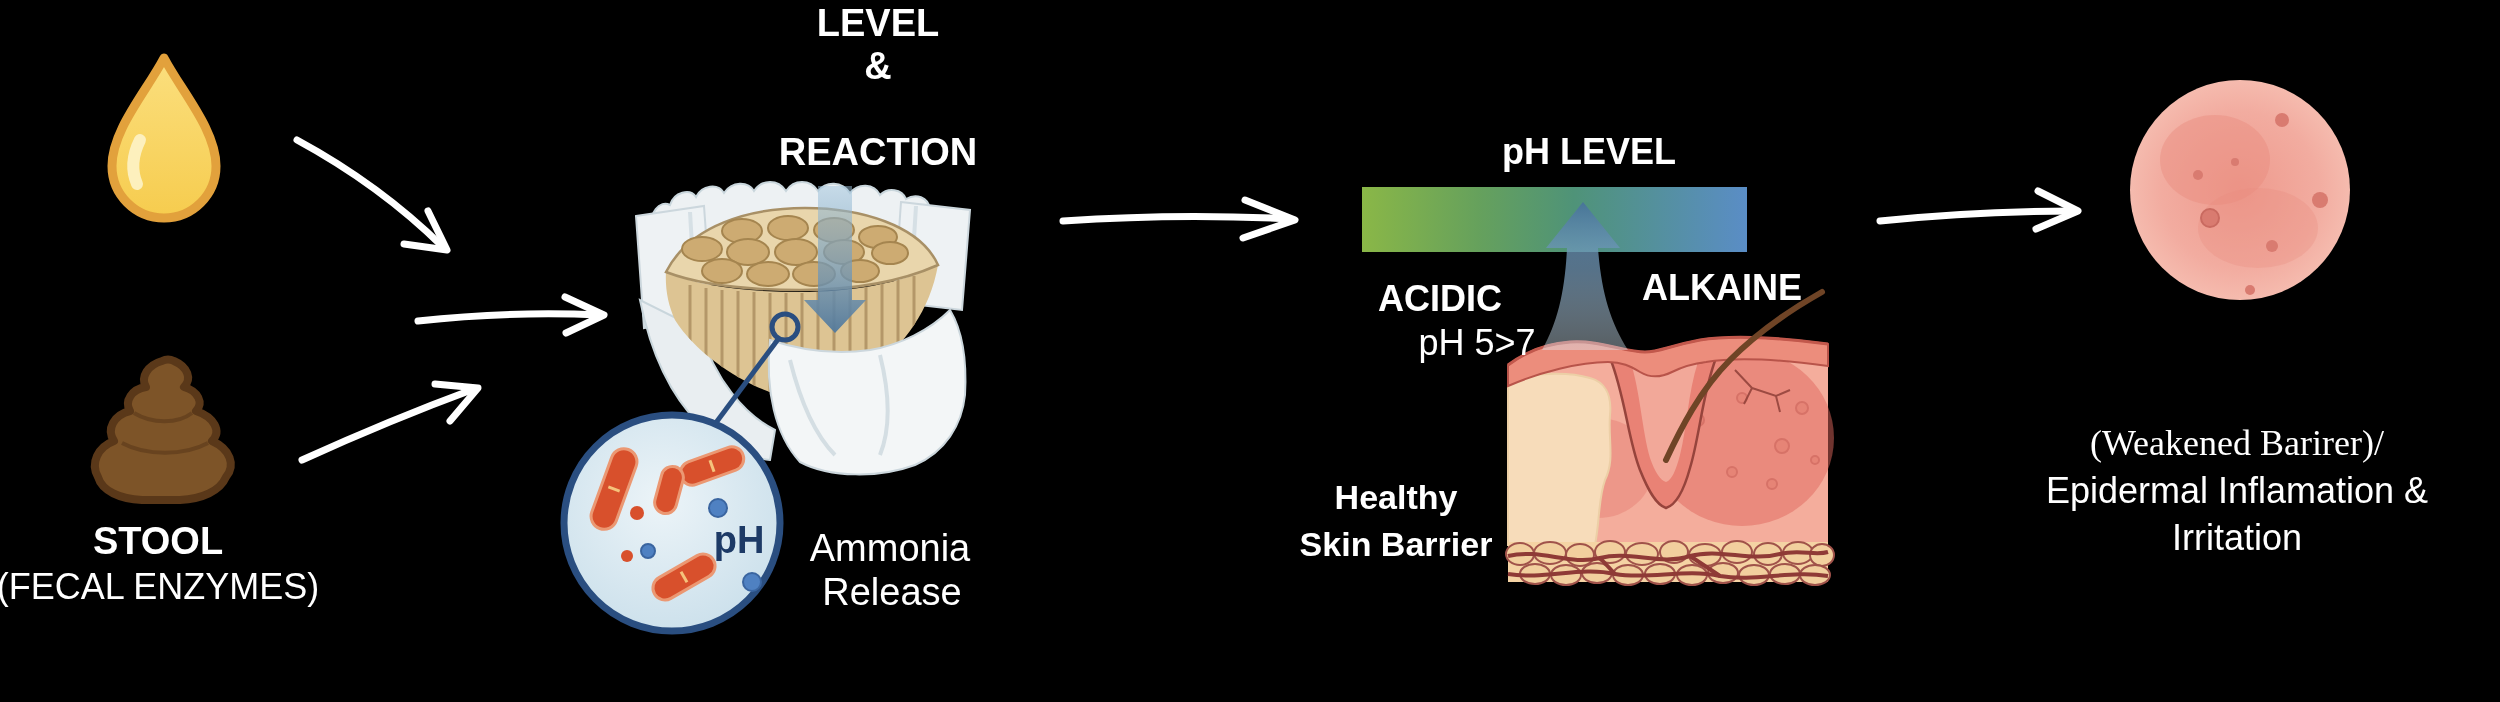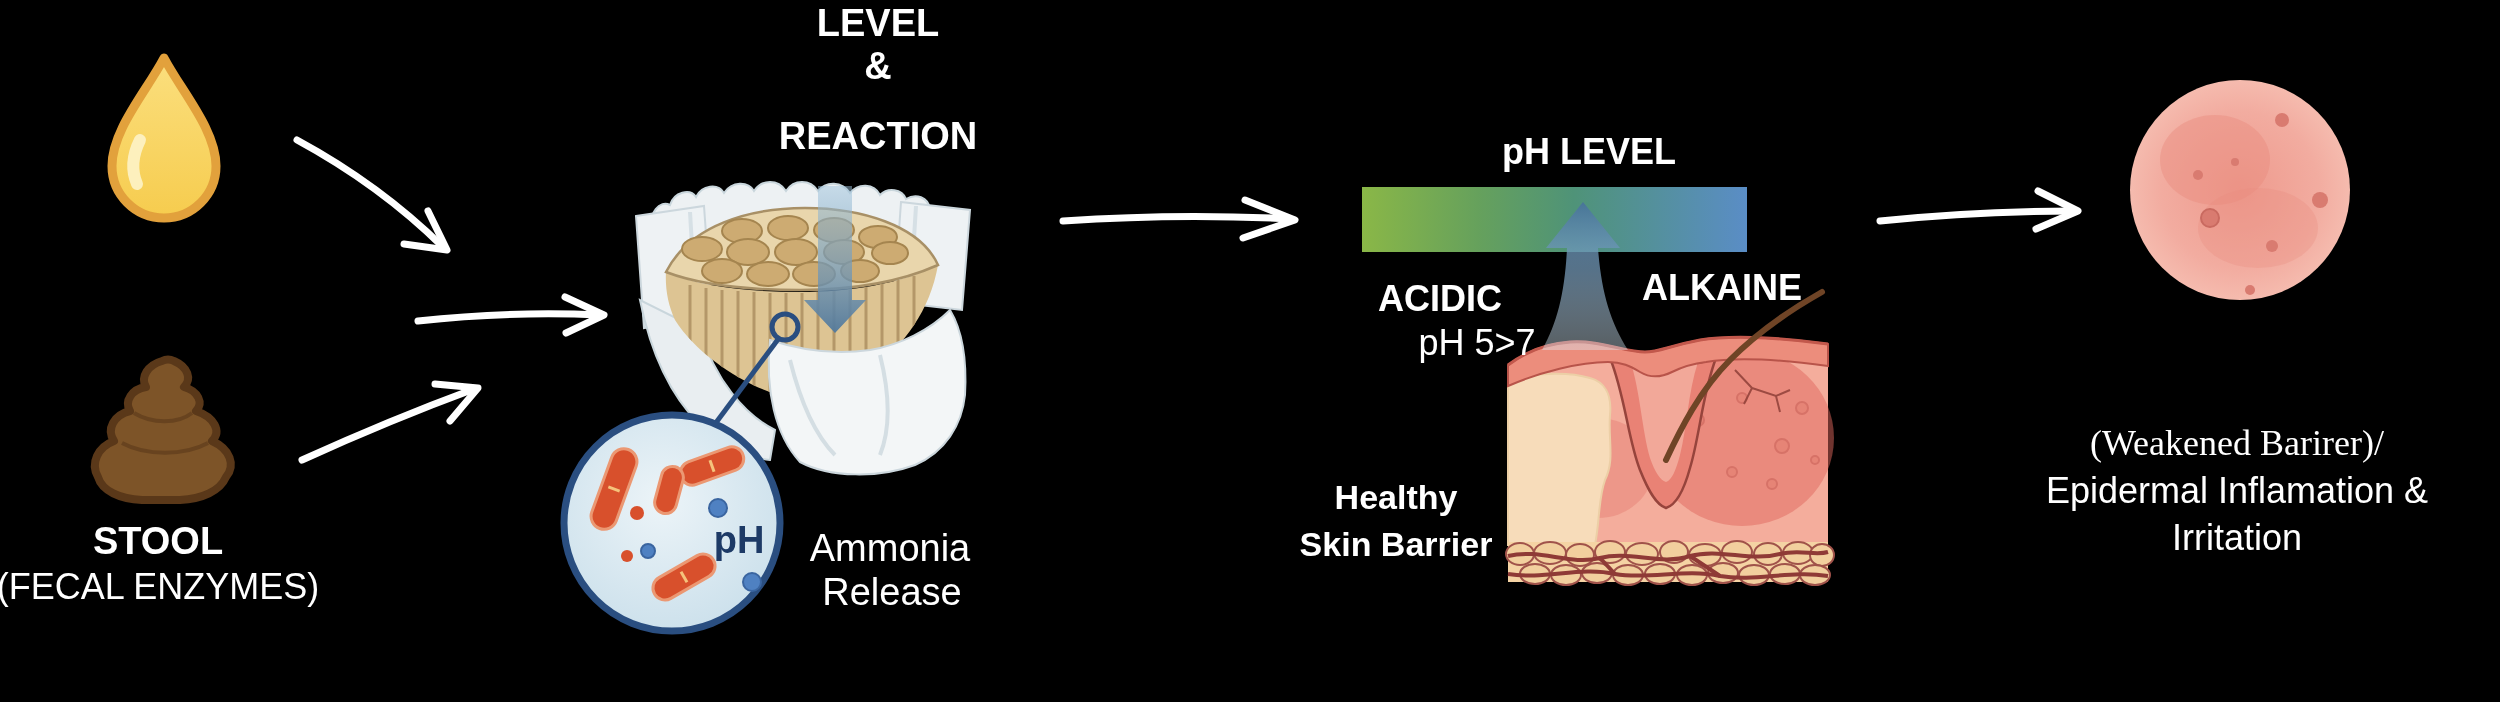--- a/index.html
+++ b/index.html
@@ -246,21 +246,21 @@
         <circle cx="2235" cy="162" r="4"></circle>
       </g>
     </g>
   </svg>
 
   <div class="txt b z3" style="left:158px;top:521px;font-size:38px;">STOOL</div>
   <div class="txt z3" style="left:158px;top:567px;font-size:36px;">(FECAL ENZYMES)</div>
 
   <div class="txt b z3" style="left:878px;top:3px;font-size:38px;">LEVEL</div>
   <div class="txt b z3" style="left:878px;top:46px;font-size:38px;">&amp;</div>
-  <div class="txt b z3" style="left:878px;top:116px;font-size:38px;">REACTION</div>
+  <div class="txt b z3" style="left:878px;top:132px;font-size:38px;">REACTION</div>
 
   <div class="ph-in-circle">pH</div>
   <div class="txt z3" style="left:890px;top:528px;font-size:38px;">Ammonia</div>
   <div class="txt z3" style="left:892px;top:572px;font-size:38px;">Release</div>
 
   <div class="txt b z3" style="left:1589px;top:132px;font-size:36px;">pH LEVEL</div>
   <div class="txt b z3" style="left:1440px;top:279px;font-size:36px;">ACIDIC</div>
   <div class="txt z3" style="left:1477px;top:323px;font-size:36px;">pH 5&gt;7</div>
   <div class="txt b z3" style="left:1722px;top:268px;font-size:36px;">ALKAINE</div>
   <div class="txt b z3" style="left:1396px;top:479px;font-size:34px;">Healthy</div>

